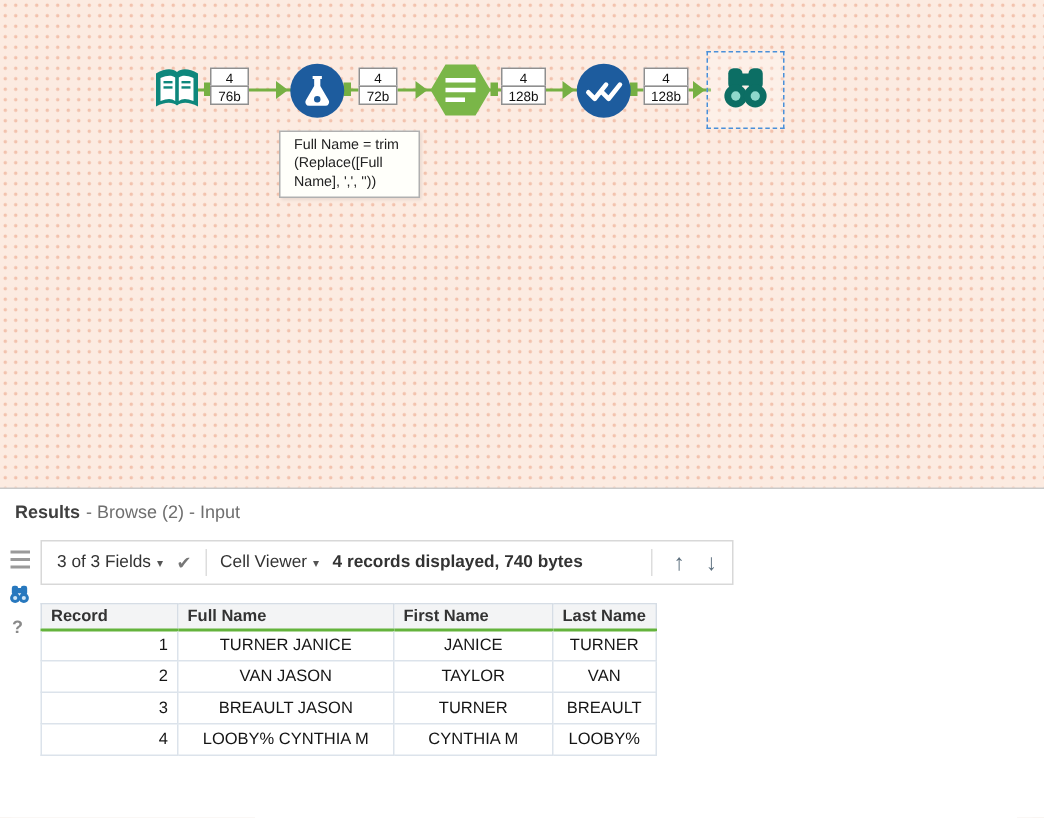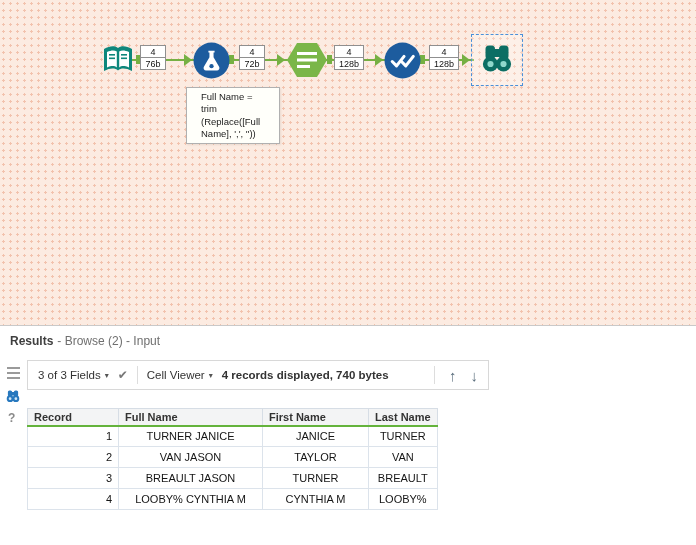--- a/index.html
+++ b/index.html
@@ -32,21 +32,21 @@
     font-size: 9px; text-align: center; color: #111;
   }
   .badge + .badge { margin-top: -1px; }
   .selection {
     position: absolute; left: 471px; top: 34px; width: 52px; height: 52px;
     border: 1px dashed #4a90d9; background: rgba(255,255,255,0.25);
     display: flex; align-items: center; justify-content: center; cursor: pointer;
   }
   .annotation {
     position: absolute; left: 186px; top: 87px; width: 94px;
-    background: #fffffa; border: 1px solid #b0b0b0; padding: 3px 14px;
+    background: #fffffa; border: 1px solid #b0b0b0; padding: 3px 9px;
     font-size: 9.5px; line-height: 1.3; color: #222; white-space: pre-line;
     box-shadow: 1px 1px 2px rgba(0,0,0,0.08); cursor: text;
   }
 
   
   .results { position: absolute; left: 0; top: 327px; width: 696px; height: 218px; background: #fff; border-radius: 9px; }
   .results-header { position: absolute; left: 10px; top: 7px; font-size: 12px; }
   .rtitle { color: #3f3f3f; font-weight: bold; }
   .rsub { color: #6f6f6f; margin-left: 4px; }
 
@@ -63,21 +63,21 @@
     font-size: 11.5px; color: #333;
   }
   .dropdown { display: flex; align-items: center; cursor: pointer; }
   .caret { font-size: 8px; color: #555; margin-left: 4px; }
   .check { color: #777; font-size: 12px; cursor: pointer; }
   .sep { width: 1px; height: 18px; background: #ddd; }
   .status { color: #333; font-weight: bold; }
   .navs { margin-left: auto; display: flex; gap: 14px; align-items: center; }
   .nav-arrow { color: #5c6f7e; font-size: 15px; cursor: pointer; line-height: 1; }
 
-  .grid { position: absolute; left: 27px; top: 81px; border-collapse: collapse; table-layout: fixed; font-size: 11px; padding-left: 48px; }
+  .grid { position: absolute; left: 27px; top: 75px; border-collapse: collapse; table-layout: fixed; font-size: 11px; padding-left: 48px; }
   .grid th {
     background: #f3f4f5; border: 1px solid #d6dde5; border-bottom: 2px solid #64b33c;
     font-weight: bold; color: #333; text-align: left; height: 17px; padding: 0 6px;
     overflow: hidden; white-space: nowrap; cursor: pointer;
   }
   .grid td {
     border: 1px solid #dce3eb; height: 21px; padding: 0 6px; color: #151515;
     background: #fff; overflow: hidden; white-space: nowrap; text-align: center;
   }
   td.record-cell { text-align: right; }

